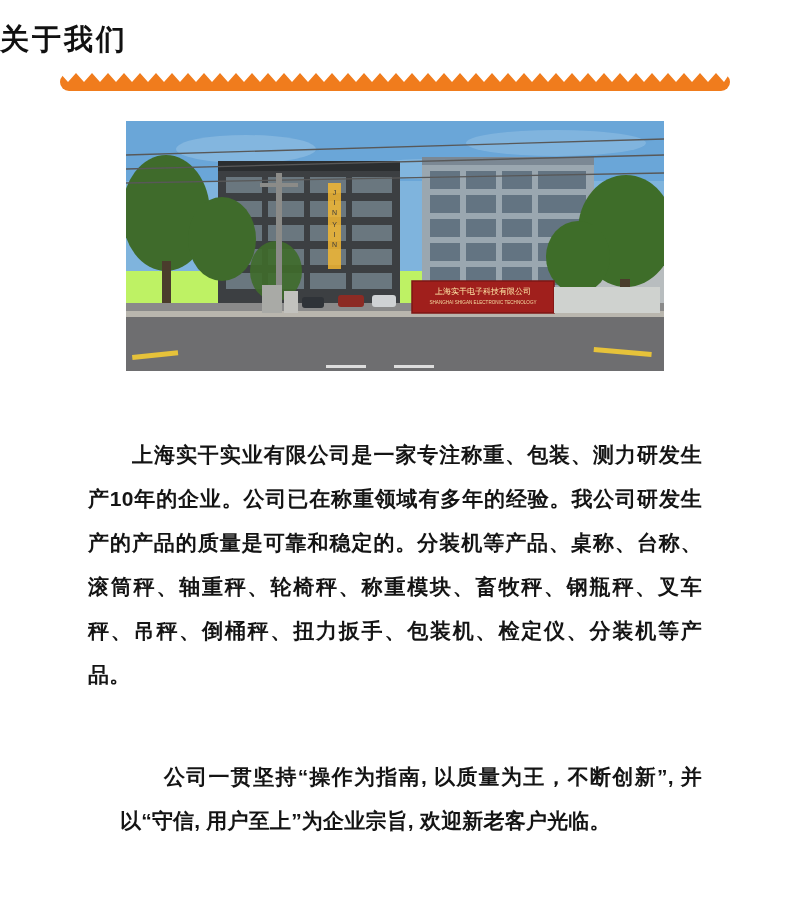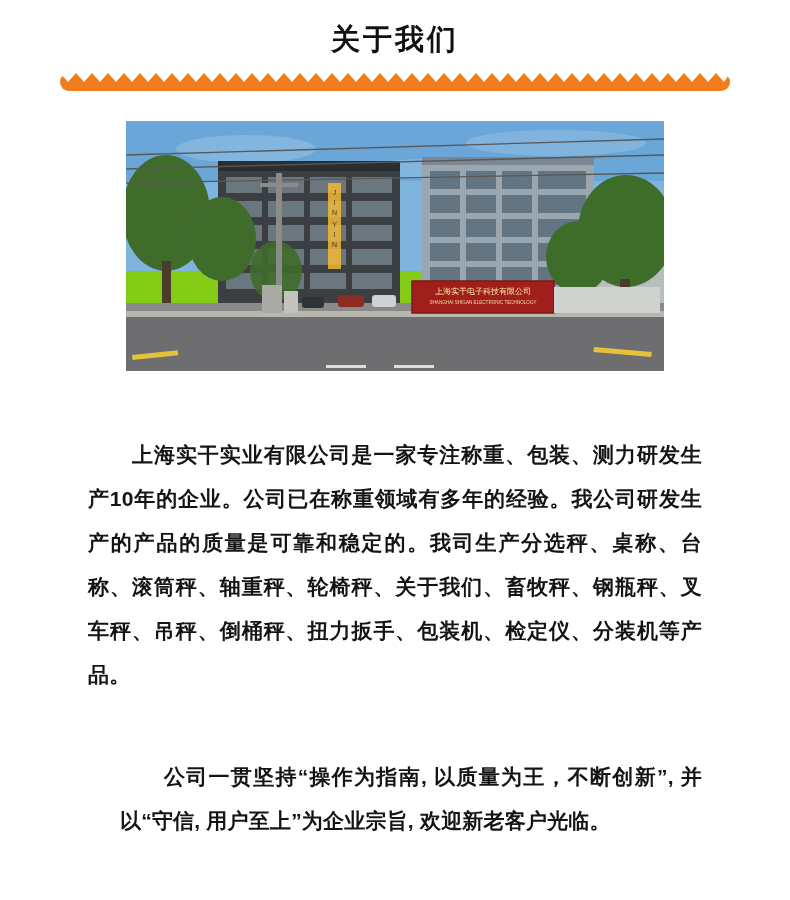--- a/index.html
+++ b/index.html
@@ -19,21 +19,21 @@
   .page {
     width: 790px;
     height: 900px;
     position: relative;
     box-sizing: border-box;
   }
 
   
   .title-wrap {
     padding-top: 22px;
-    text-align: center;
+    text-align: left;
   }
   .page-title {
     font-size: 29px;
     font-weight: bold;
     letter-spacing: 3px;
     color: #111111;
     line-height: 1.2;
   }
 
   
@@ -60,21 +60,21 @@
     height: 18px;
   }
 
   
   .photo-wrap {
     margin: 30px auto 0 auto;
     width: 538px;
     height: 250px;
     position: relative;
     overflow: hidden;
-    background: #84cc16;
+    background: #bef264;
   }
   .photo-svg { display: block; }
 
   
   .body-wrap {
     margin: 0 auto;
     padding: 0 88px;
     box-sizing: border-box;
   }
   .para {
@@ -244,17 +244,17 @@
         <rect x="246" y="174" width="24" height="12" rx="3" fill="#cfd2d4"></rect>
         <rect x="176" y="176" width="22" height="11" rx="3" fill="#2f3338"></rect>
       </g>
 
       <rect x="136" y="164" width="20" height="28" fill="#a9aaa6"></rect>
       <rect x="158" y="170" width="14" height="22" fill="#c2c2be"></rect>
     </svg>
   </div>
 
   <div class="body-wrap">
-    <p class="para para-1">上海实干实业有限公司是一家专注称重、包装、测力研发生产10年的企业。公司已在称重领域有多年的经验。我公司研发生产的产品的质量是可靠和稳定的。我司生产分选秤、桌称、台称、滚筒秤、轴重秤、轮椅秤、关于我们、畜牧秤、钢瓶秤、叉车秤、吊秤、倒桶秤、扭力扳手、包装机、检定仪、分装机等产品。</p>
+    <p class="para para-1">上海实干实业有限公司是一家专注称重、包装、测力研发生产10年的企业。公司已在称重领域有多年的经验。我公司研发生产的产品的质量是可靠和稳定的。分装机等产品、桌称、台称、滚筒秤、轴重秤、轮椅秤、称重模块、畜牧秤、钢瓶秤、叉车秤、吊秤、倒桶秤、扭力扳手、包装机、检定仪、分装机等产品。</p>
     <p class="para para-2">公司一贯坚持“操作为指南, 以质量为王，不断创新”, 并以“守信, 用户至上”为企业宗旨, 欢迎新老客户光临。</p>
   </div>
 
 </div>
 
 </body></html>

